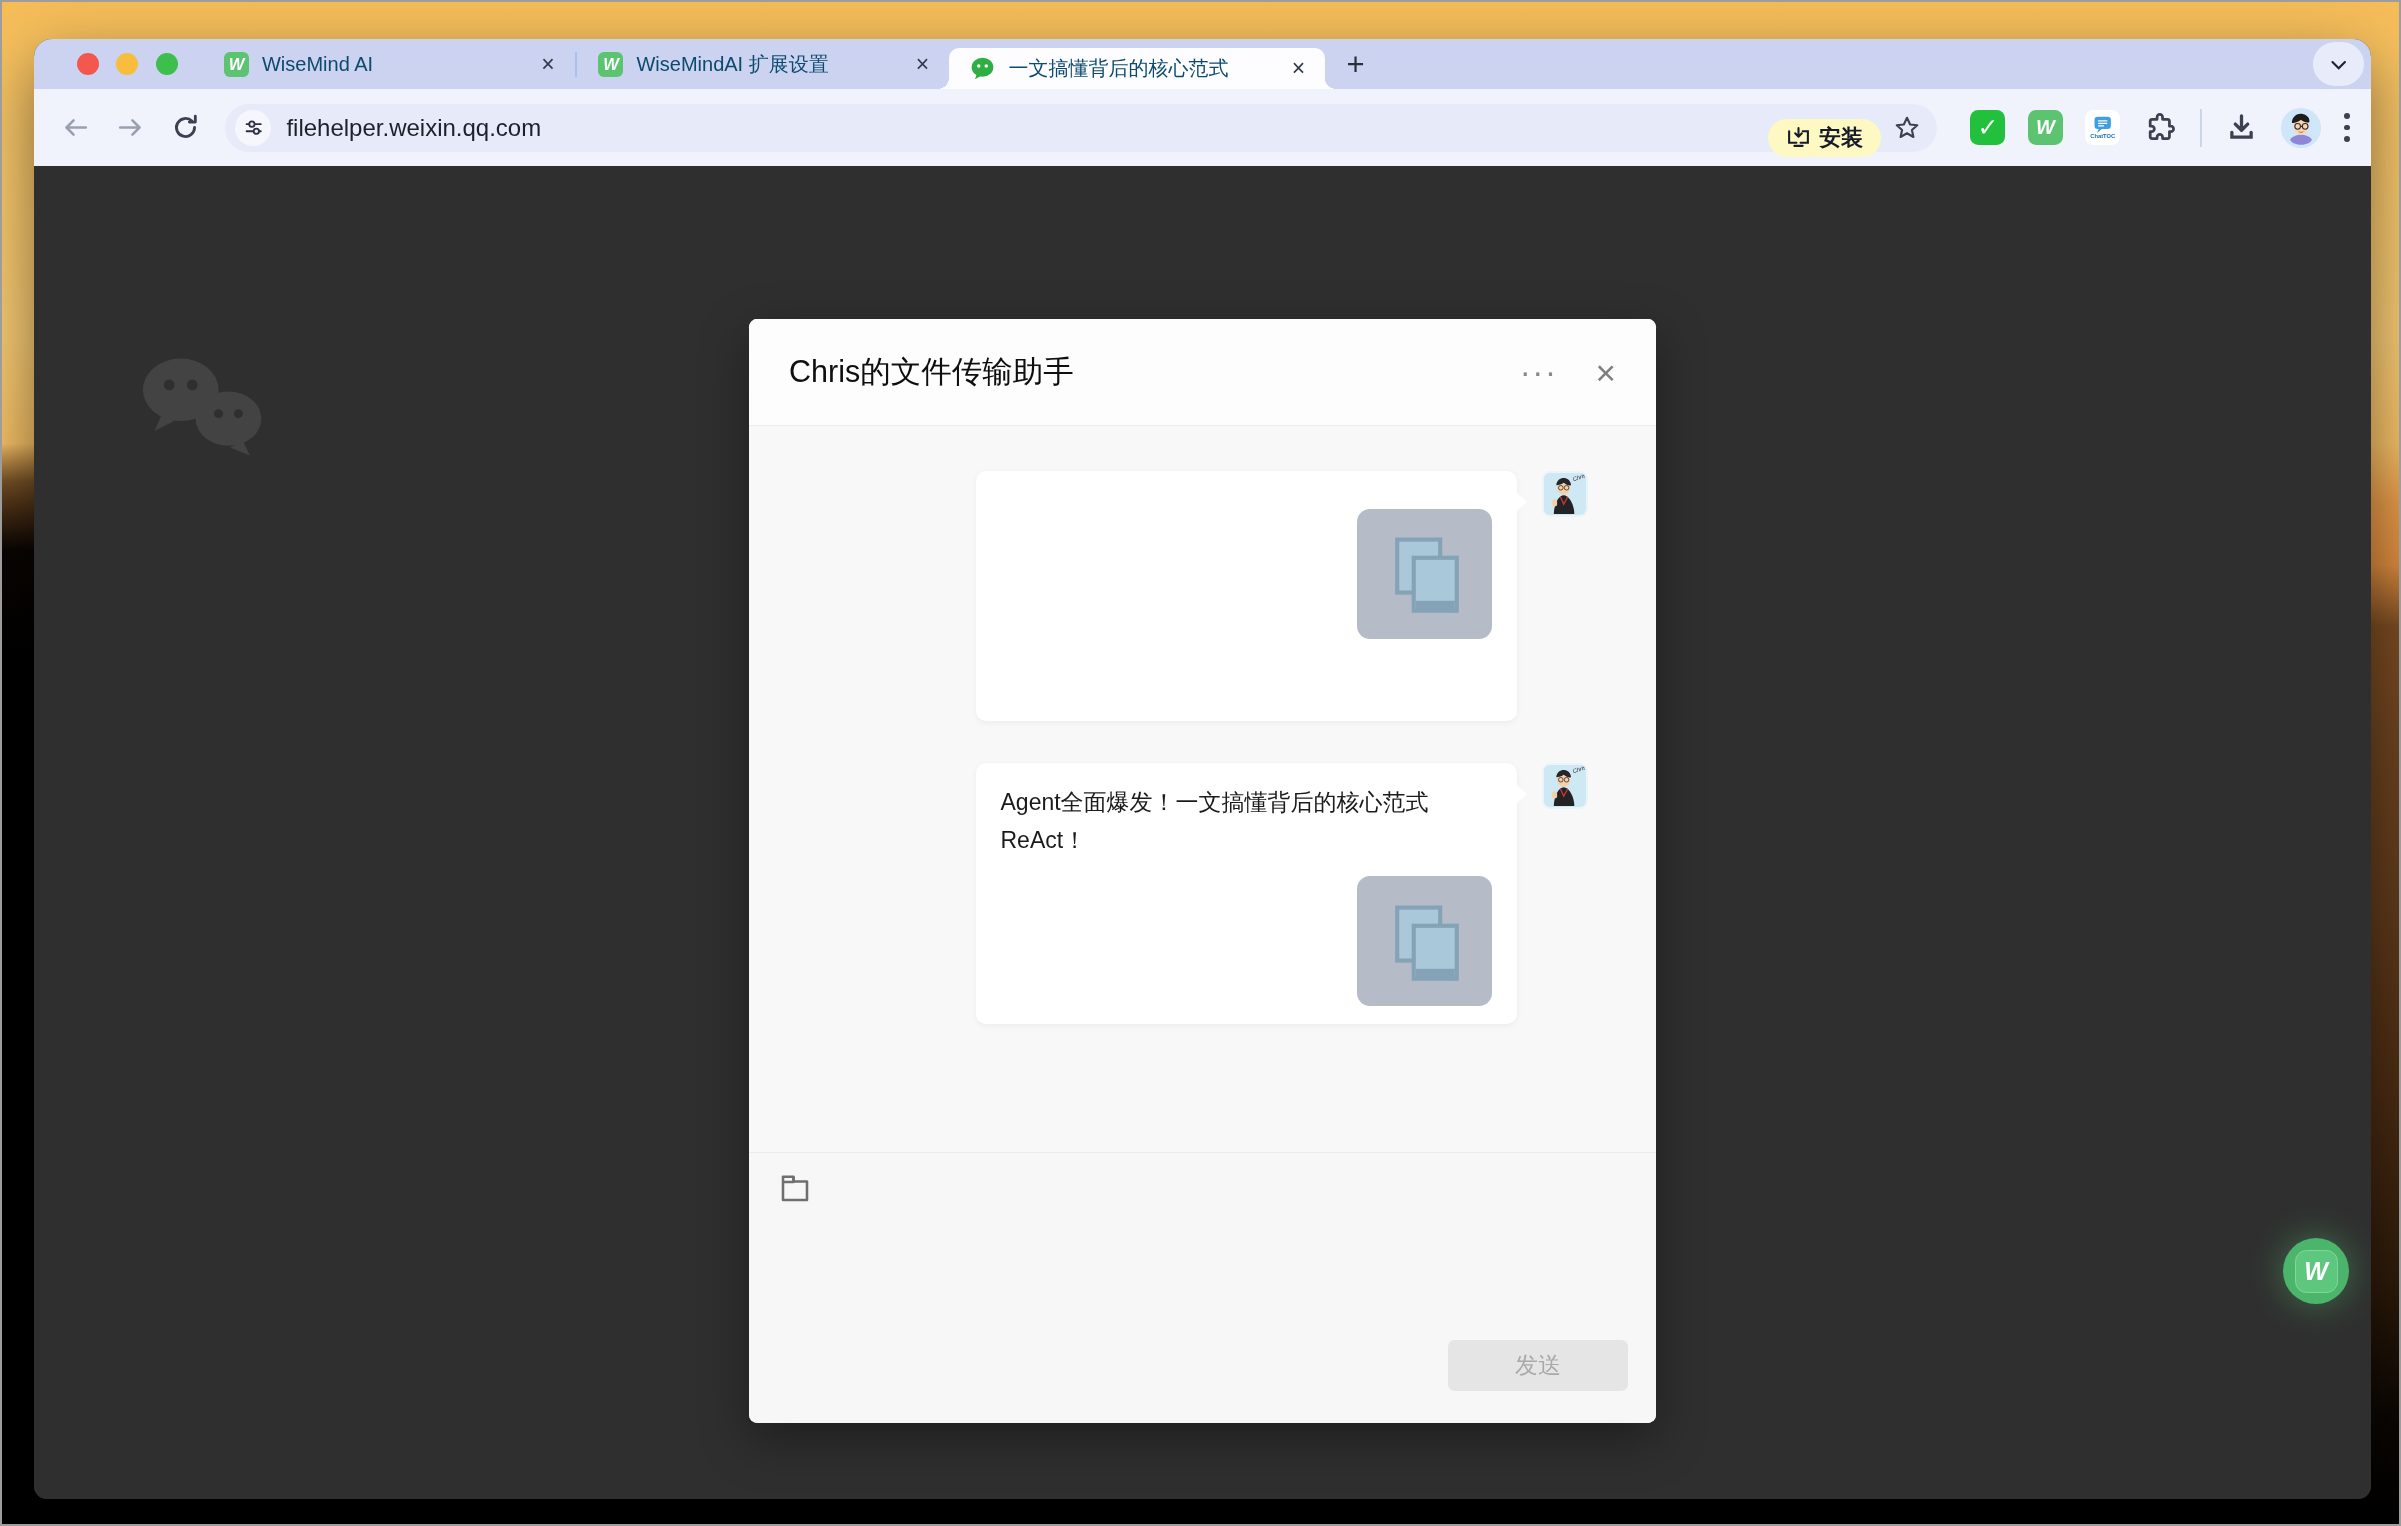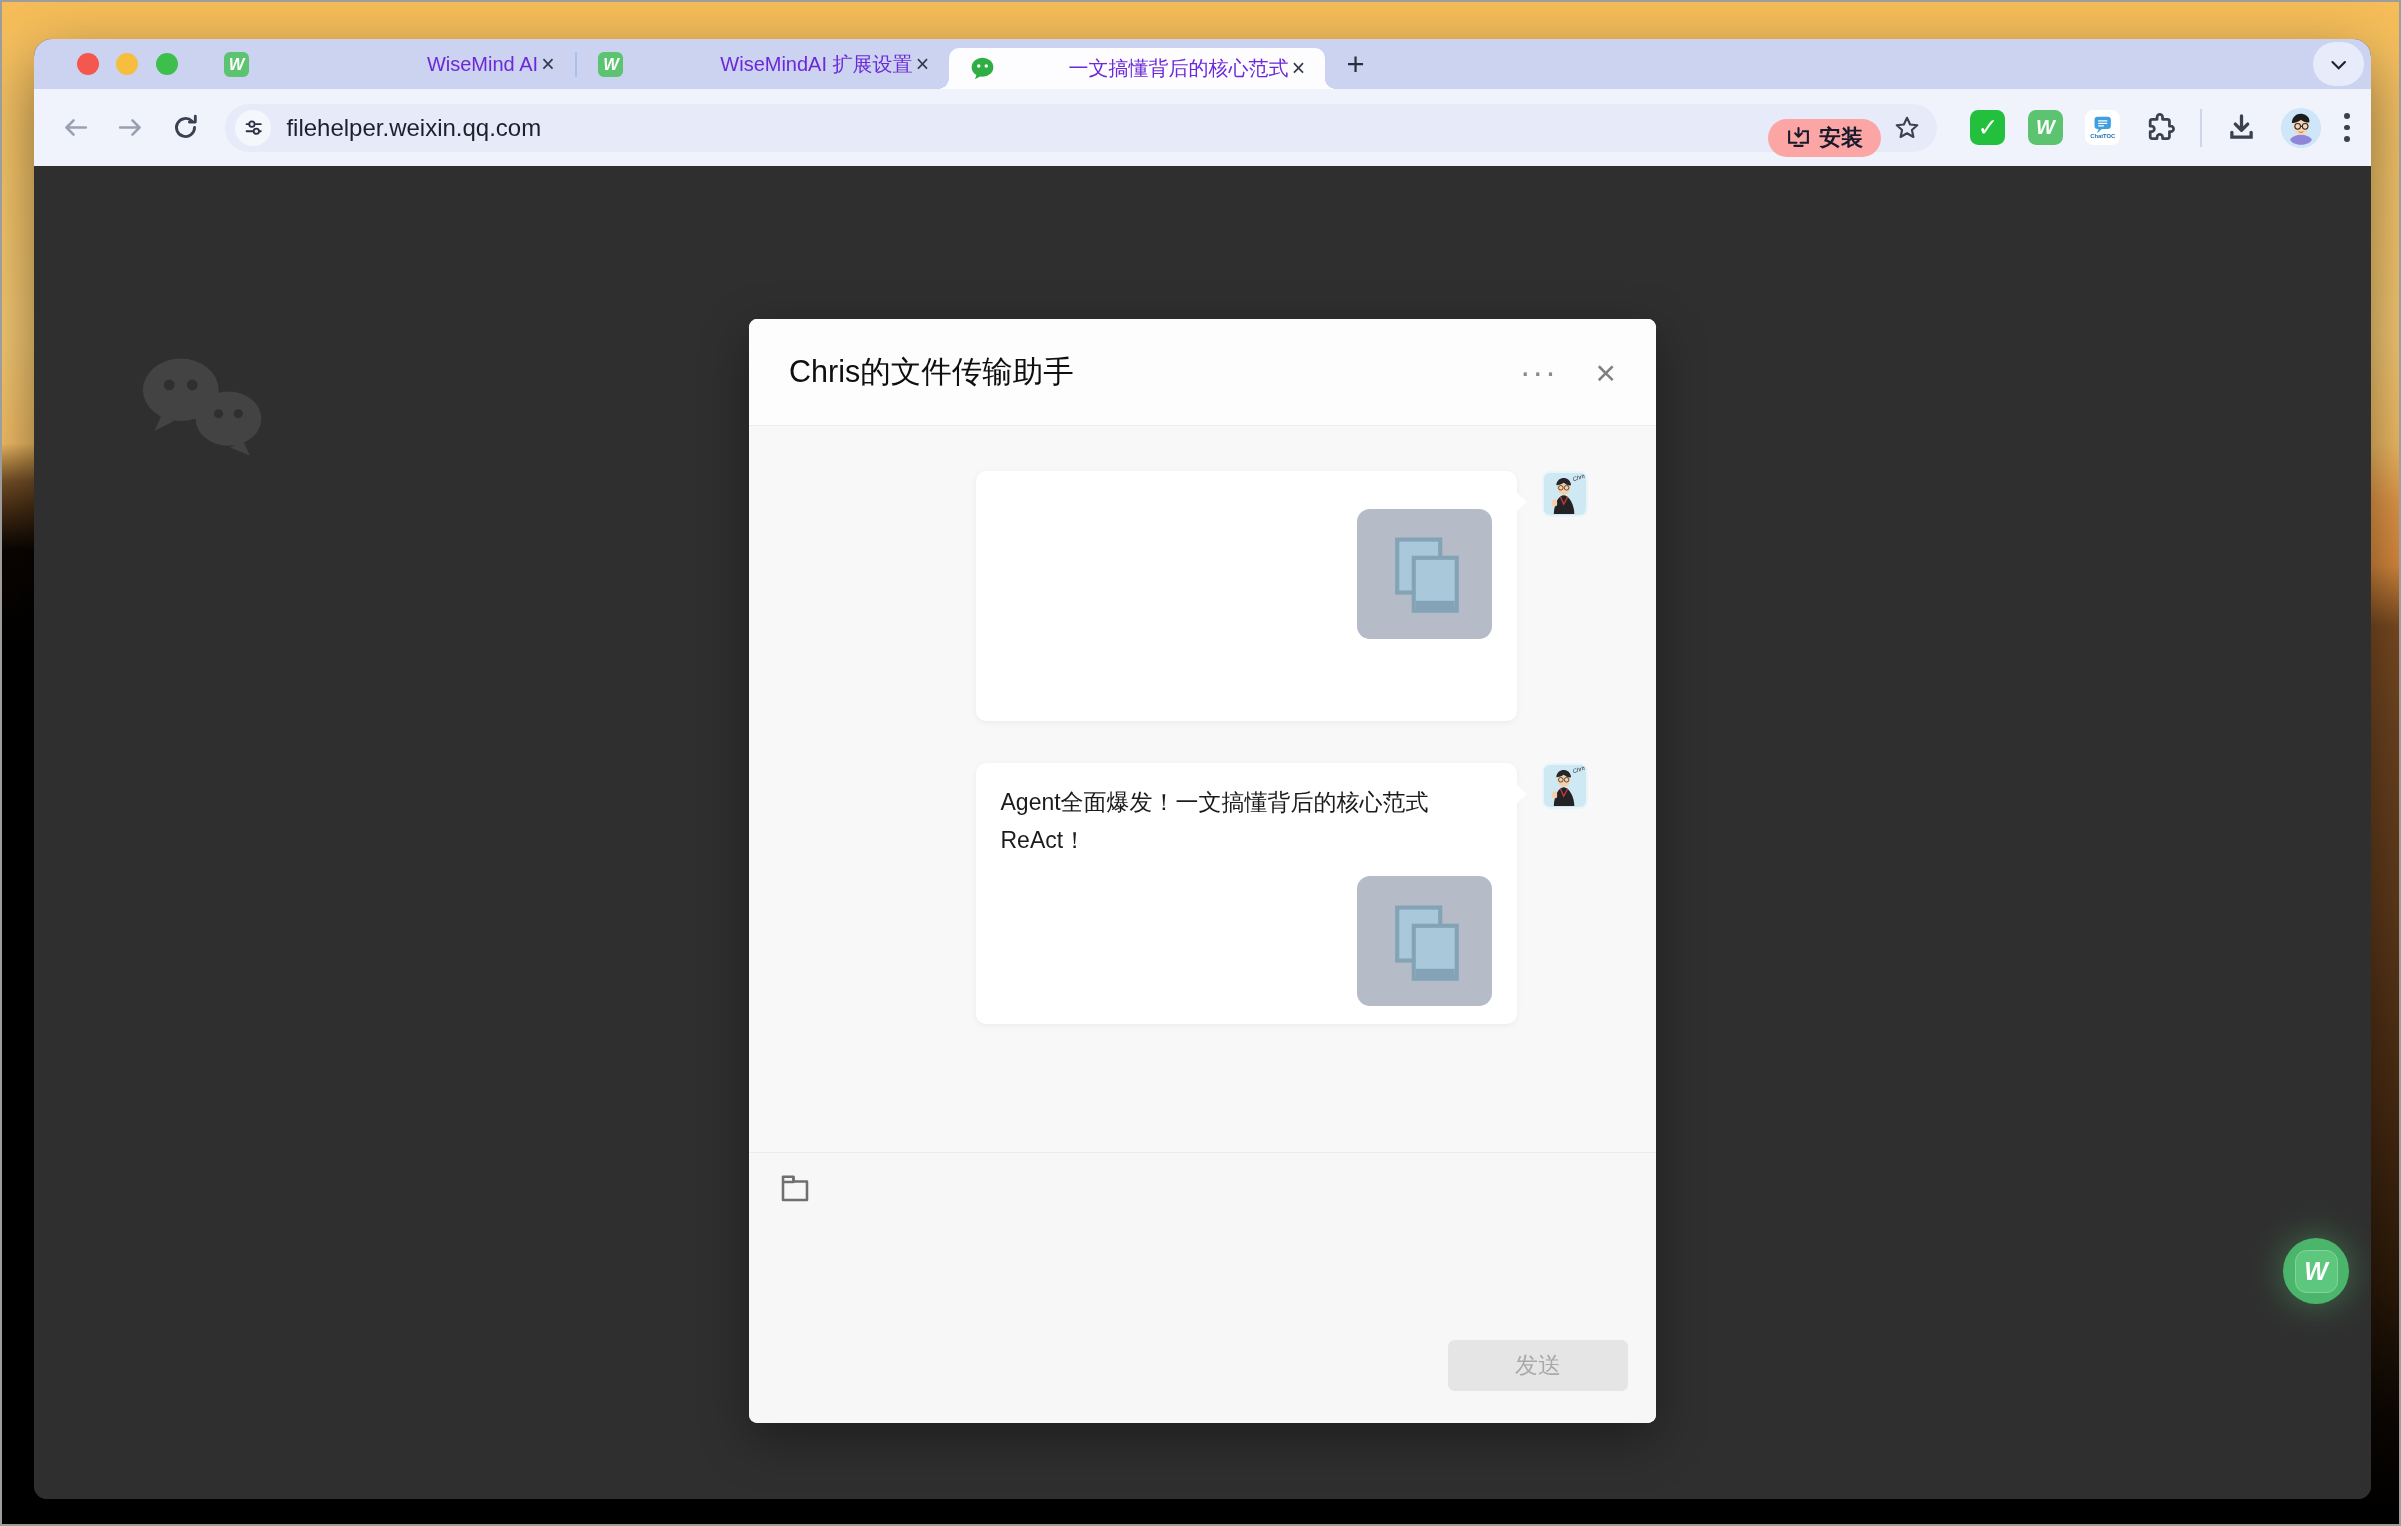--- a/index.html
+++ b/index.html
@@ -29,41 +29,41 @@
   .tab-active::before,.tab-active::after{ content:""; position:absolute; bottom:0;
     width:10.7px; height:10.7px; }
   .tab-active::before{ left:-10.7px;
     background:radial-gradient(circle at 0 0,rgba(0,0,0,0) 10.7px,#fdfdff 11px); }
   .tab-active::after{ right:-10.7px;
     background:radial-gradient(circle at 10.7px 0,rgba(0,0,0,0) 10.7px,#fdfdff 11px); }
   .favicon { width:25px; height:25px; border-radius:5.8px; flex:none;
     display:flex; align-items:center; justify-content:center; }
   .favicon.wise { background:#5cc470; color:#fff; font-weight:bold; font-style:italic;
     font-size:16.5px; }
-  .tab-title { flex:1; margin-left:13px; font-size:20px; color:#6d28d9;
-    white-space:nowrap; overflow:hidden;text-align:right; }
+  .tab-title { flex:1; margin-left:13px; font-size:20px; color:#0c4a6e;
+    white-space:nowrap; overflow:hidden; }
   .tab-close { font-size:23px; color:#33384a; line-height:1; padding:0 3.3px; cursor:pointer; }
   .tab-sep { width:2.5px; height:25px; background:#a9bfec; border-radius:1.6px; flex:none; }
   .newtab { font-size:31px; color:#2a2f3a; margin-left:21.4px; line-height:1; cursor:pointer;
     font-weight:300; }
   .tab-search { position:absolute; right:6.6px; top:3.3px; width:51px; height:44px;
     background:#e7ebfa; border-radius:22px; display:flex; align-items:center;
     justify-content:center; }
   
   .toolbar { height:77px; background:#f0f2fc; display:flex; align-items:center;
     padding:0 21.4px; }
   .nav-ic { width:40px; height:40px; display:flex; align-items:center; justify-content:center;
     margin-right:15px; flex:none; }
   .urlbar { flex:1; height:48px; background:#e7eaf8; border-radius:24px;
     display:flex; align-items:center; padding:0 8.2px 0 10px; margin:0 11.5px 0 5px; }
   .tune-wrap { width:36px; height:36px; border-radius:50%; background:#f6f7fd;
     display:flex; align-items:center; justify-content:center; flex:none; }
   .url-text { font-size:24px; color:#1d212b; margin-left:15px; flex:1; }
   .install-chip { display:flex; align-items:center; gap:8px; height:38px;
-    background:#fca5a5; border-radius:19px; padding:0 18px; flex:none;margin-top:20px; }
+    background:#fef9c3; border-radius:19px; padding:0 18px; flex:none;margin-top:20px; }
   .install-chip span { font-size:22px; font-weight:bold; color:#161a2a; }
   .star-wrap { width:43px; height:43px; display:flex; align-items:center;
     justify-content:center; flex:none; margin-left:5px; }
   .ext { width:36px; height:36px; margin-left:21.4px; flex:none; display:flex;
     align-items:center; justify-content:center; }
   .ext-badge { width:35px; height:35px; border-radius:8.2px; display:flex;
     align-items:center; justify-content:center; color:#fff; }
   .ext-badge.check { background:#22c03c; font-size:25px; font-weight:bold; }
   .ext-badge.wise { background:#5cc470; font-size:20px; font-weight:bold; font-style:italic; }
   .ext-badge.chattoc { background:#fff; flex-direction:column; }

